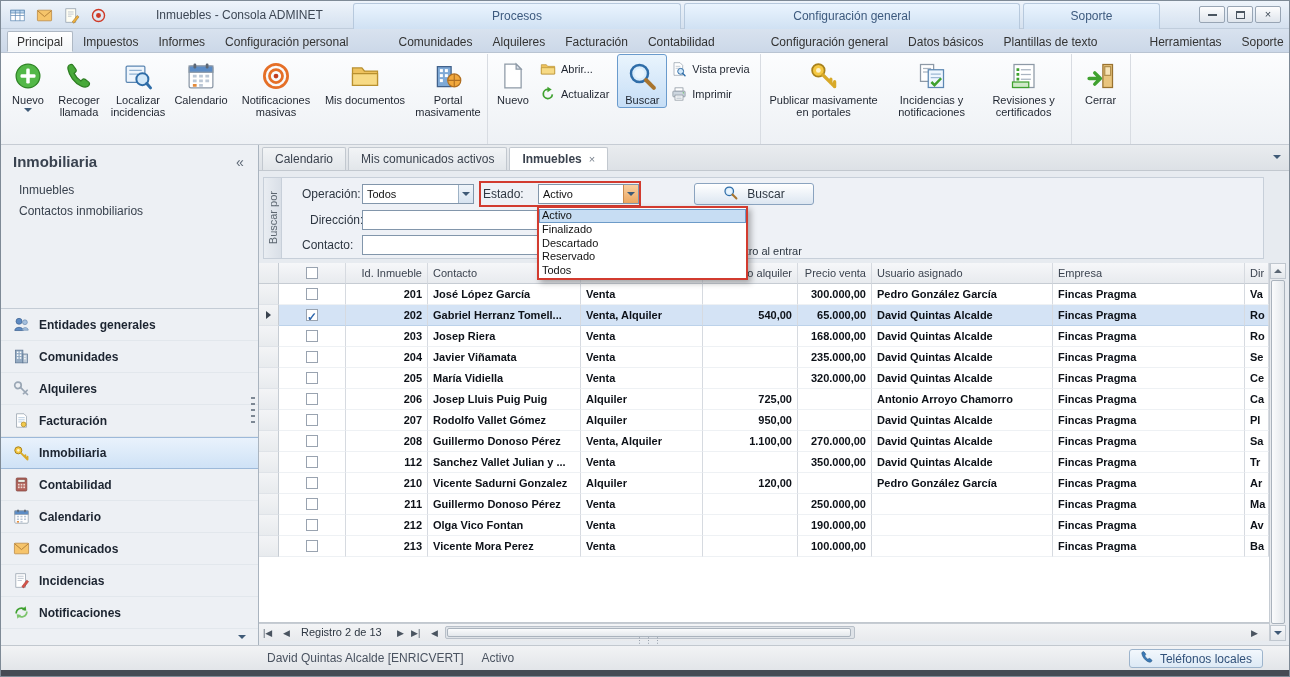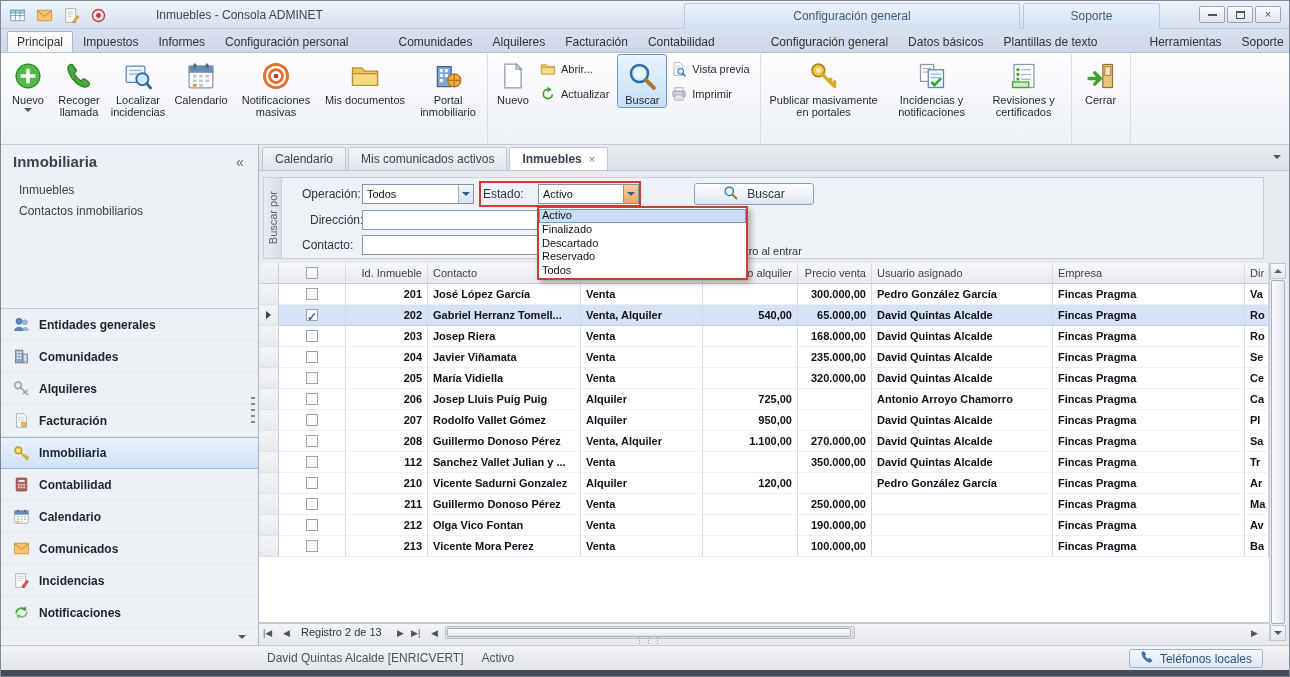--- a/index.html
+++ b/index.html
@@ -147,20 +147,21 @@
           </svg>
         </span>
         <span>
           <svg viewBox="0 0 24 24" width="17" height="17">
             <circle cx="12" cy="12" r="8.5" fill="none" stroke="#cf3a28" stroke-width="2"></circle>
             <circle cx="12" cy="12" r="3.5" fill="#cf3a28"></circle>
           </svg>
         </span>
       </div>
     <span class="title">Inmuebles - Consola ADMINET</span>
+    <div class="ctx" id="ctx0">Procesos</div>
     <div class="ctx" id="ctx1">Configuración general</div>
     <div class="ctx" id="ctx2">Soporte</div>
     <div class="winbtns">
       <span class="wbtn">
           <span class="ico-min"></span>
         </span>
       <span class="wbtn">
           <span class="ico-max"></span>
         </span>
       <span class="wbtn">×</span>
@@ -276,21 +277,21 @@
                   <rect x="5.5" y="6.5" width="2.4" height="2.4"></rect>
                   <rect x="9.5" y="6.5" width="2.4" height="2.4"></rect>
                   <rect x="5.5" y="10.5" width="2.4" height="2.4"></rect>
                   <rect x="9.5" y="10.5" width="2.4" height="2.4"></rect>
                   <rect x="5.5" y="14.5" width="2.4" height="2.4"></rect>
                 </g>
                 <circle cx="17" cy="15.5" r="5.2" fill="#f2a93e" stroke="#b06f22"></circle>
                 <path d="M11.8 15.5 L22.2 15.5 M17 10.3 L17 20.7" fill="none" stroke="#b06f22" stroke-width="0.9"></path>
               </svg>
             </span>
-            <span>Portal inmobiliario</span>
+            <span>Portal masivamente</span>
           </div>
         </div>
         <div class="rg-label"></div>
       </div>
       <div class="rgroup">
         <div class="rg-items">
           <div class="btn-big" style="width: 46px;">
             <span class="bicon">
               <svg viewBox="0 0 24 24" width="30" height="30">
                 <path d="M5.5 2.5 L14.5 2.5 L18.5 6.5 L18.5 21.5 L5.5 21.5 Z" fill="#fff" stroke="#8d99a6"></path>

